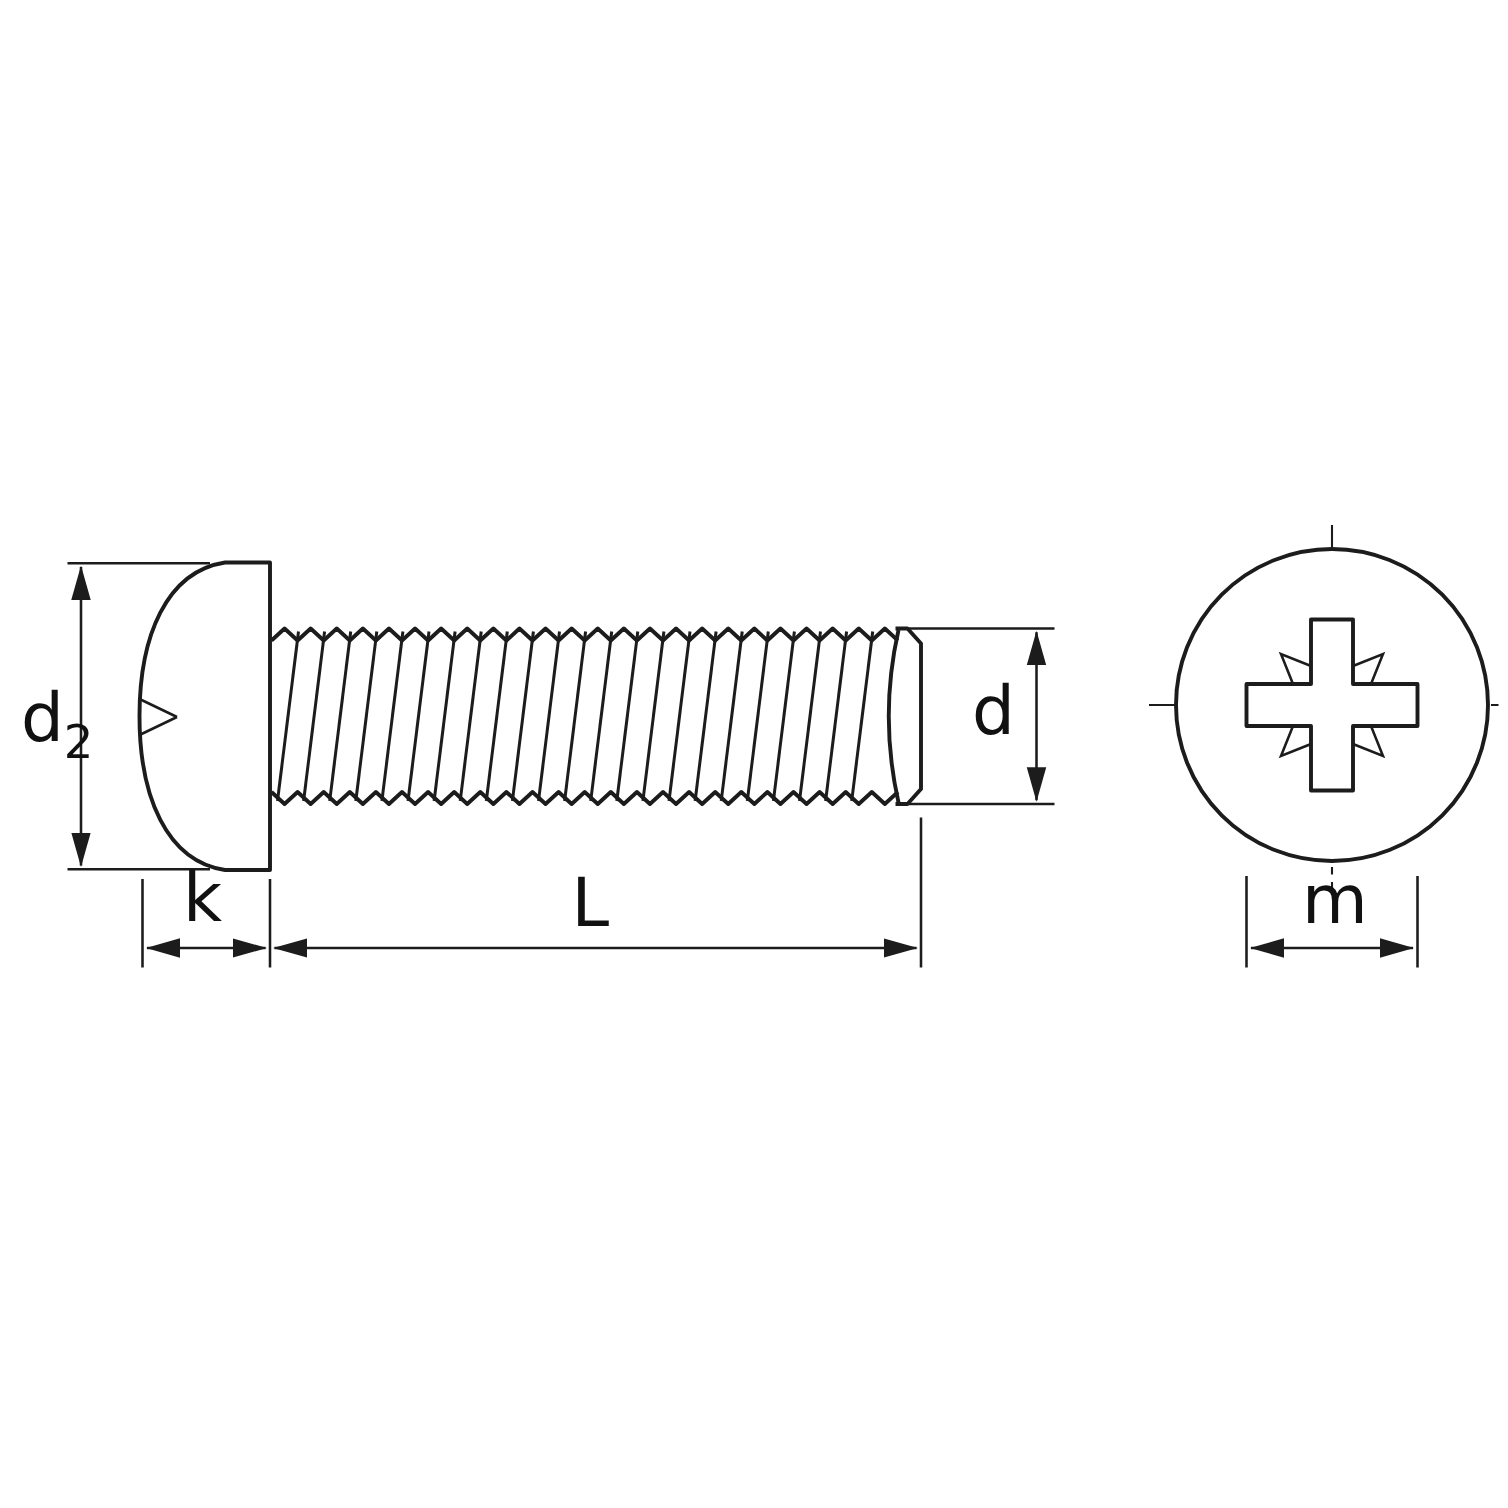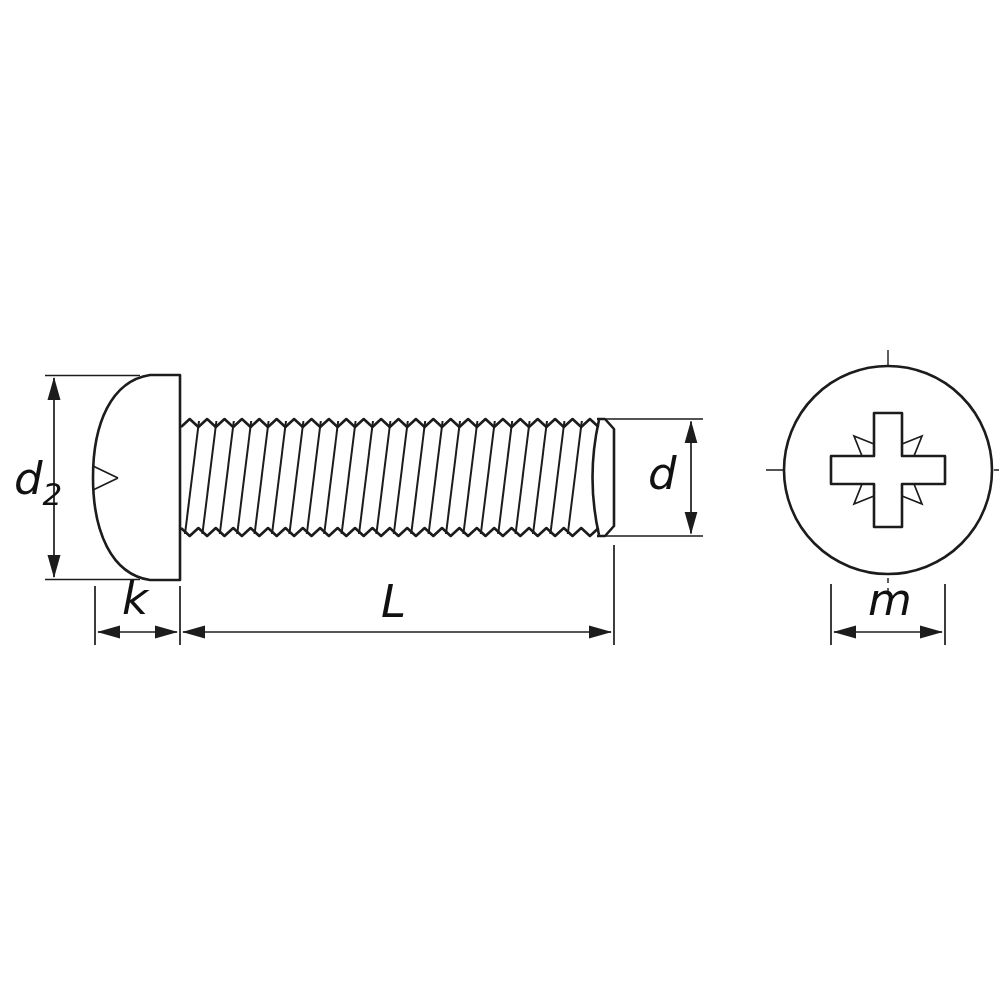--- a/index.html
+++ b/index.html
@@ -7,21 +7,20 @@
     padding: 0;
     background: #ffffff;
     width: 1005px;
     height: 1005px;
     font-family: "DejaVu Sans", "Liberation Sans", sans-serif;
   }
   #stage {
     width: 827px;
     height: 1005px;
     position: relative;
-    font-style: italic;
   }
   svg { display: block; }
   .obj   { stroke: #1c1c1c; stroke-width: 2.6; fill: none; stroke-linejoin: round; }
   .objf  { stroke: #1c1c1c; stroke-width: 2.6; fill: #ffffff; stroke-linejoin: round; }
   .thin  { stroke: #1c1c1c; stroke-width: 1.7; fill: none; }
   .dim   { stroke: #1c1c1c; stroke-width: 1.7; fill: none; }
   .cl    { stroke: #1c1c1c; stroke-width: 1.4; fill: none; stroke-dasharray: 19 5 5 5; }
   .lbl   { fill: #111111; font-size: 45px; font-family: "DejaVu Sans", "Liberation Sans", sans-serif; }
   .lbl-sub { font-size: 31px; }
 </style>

